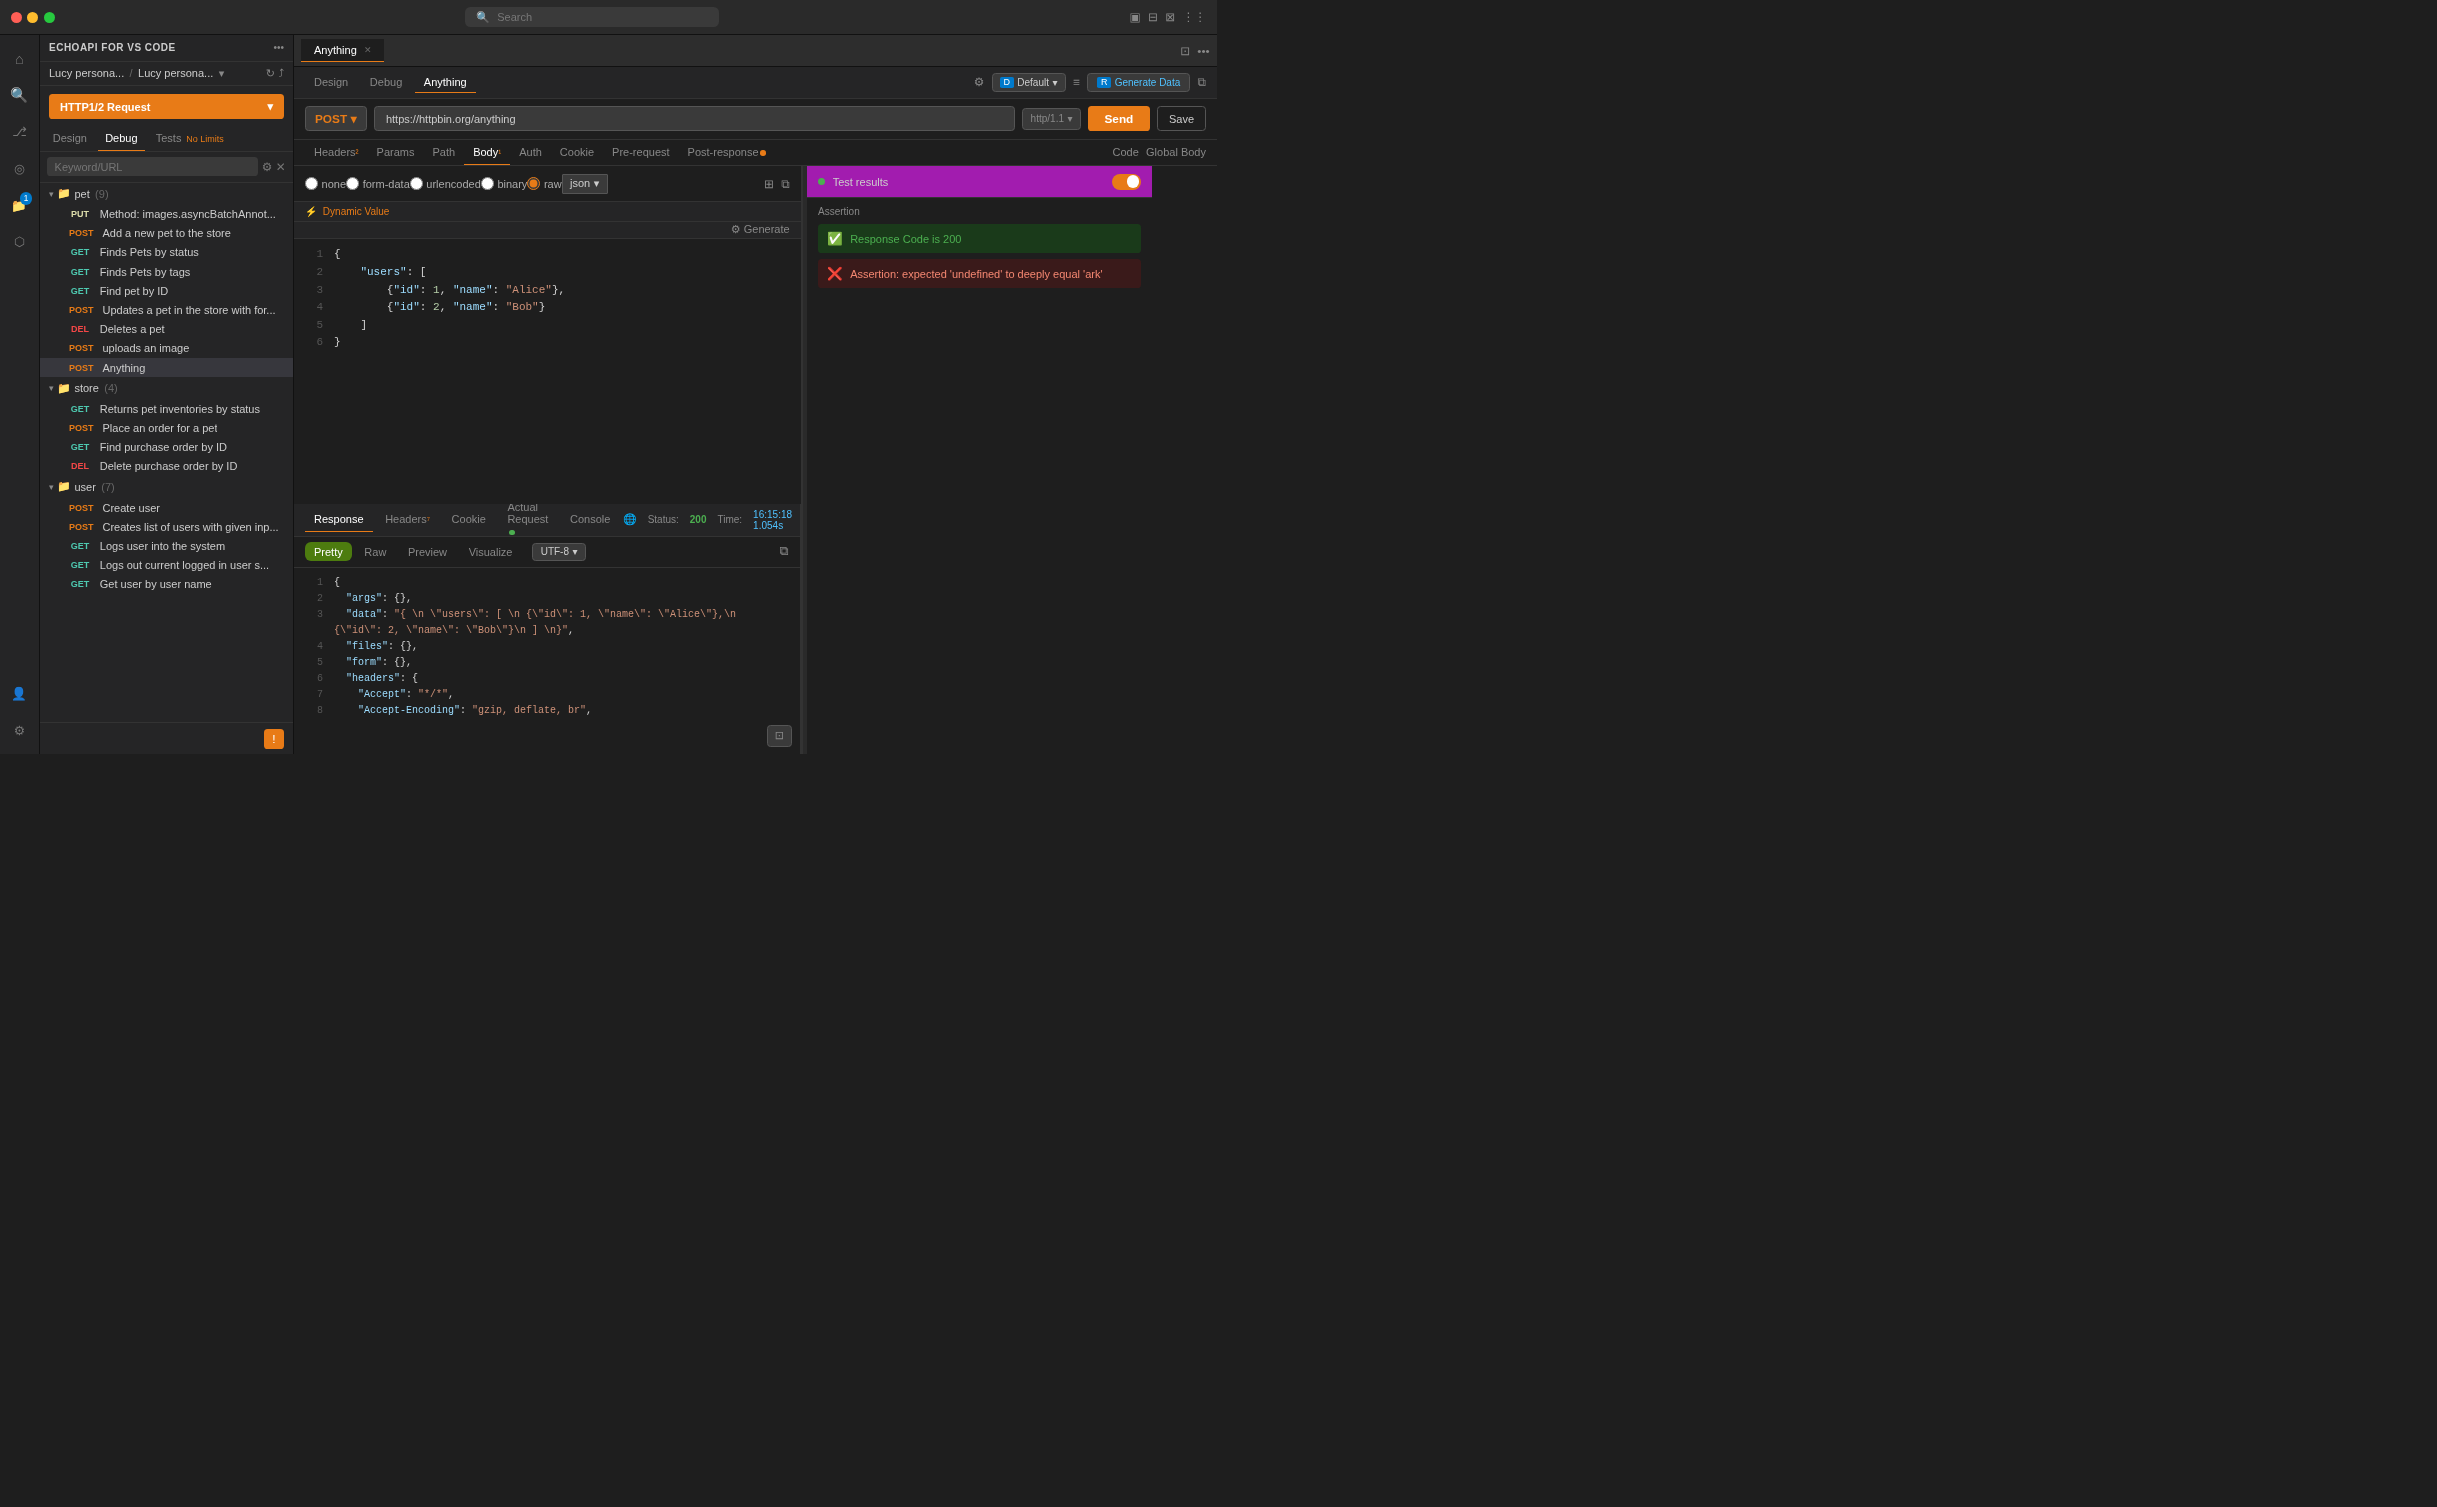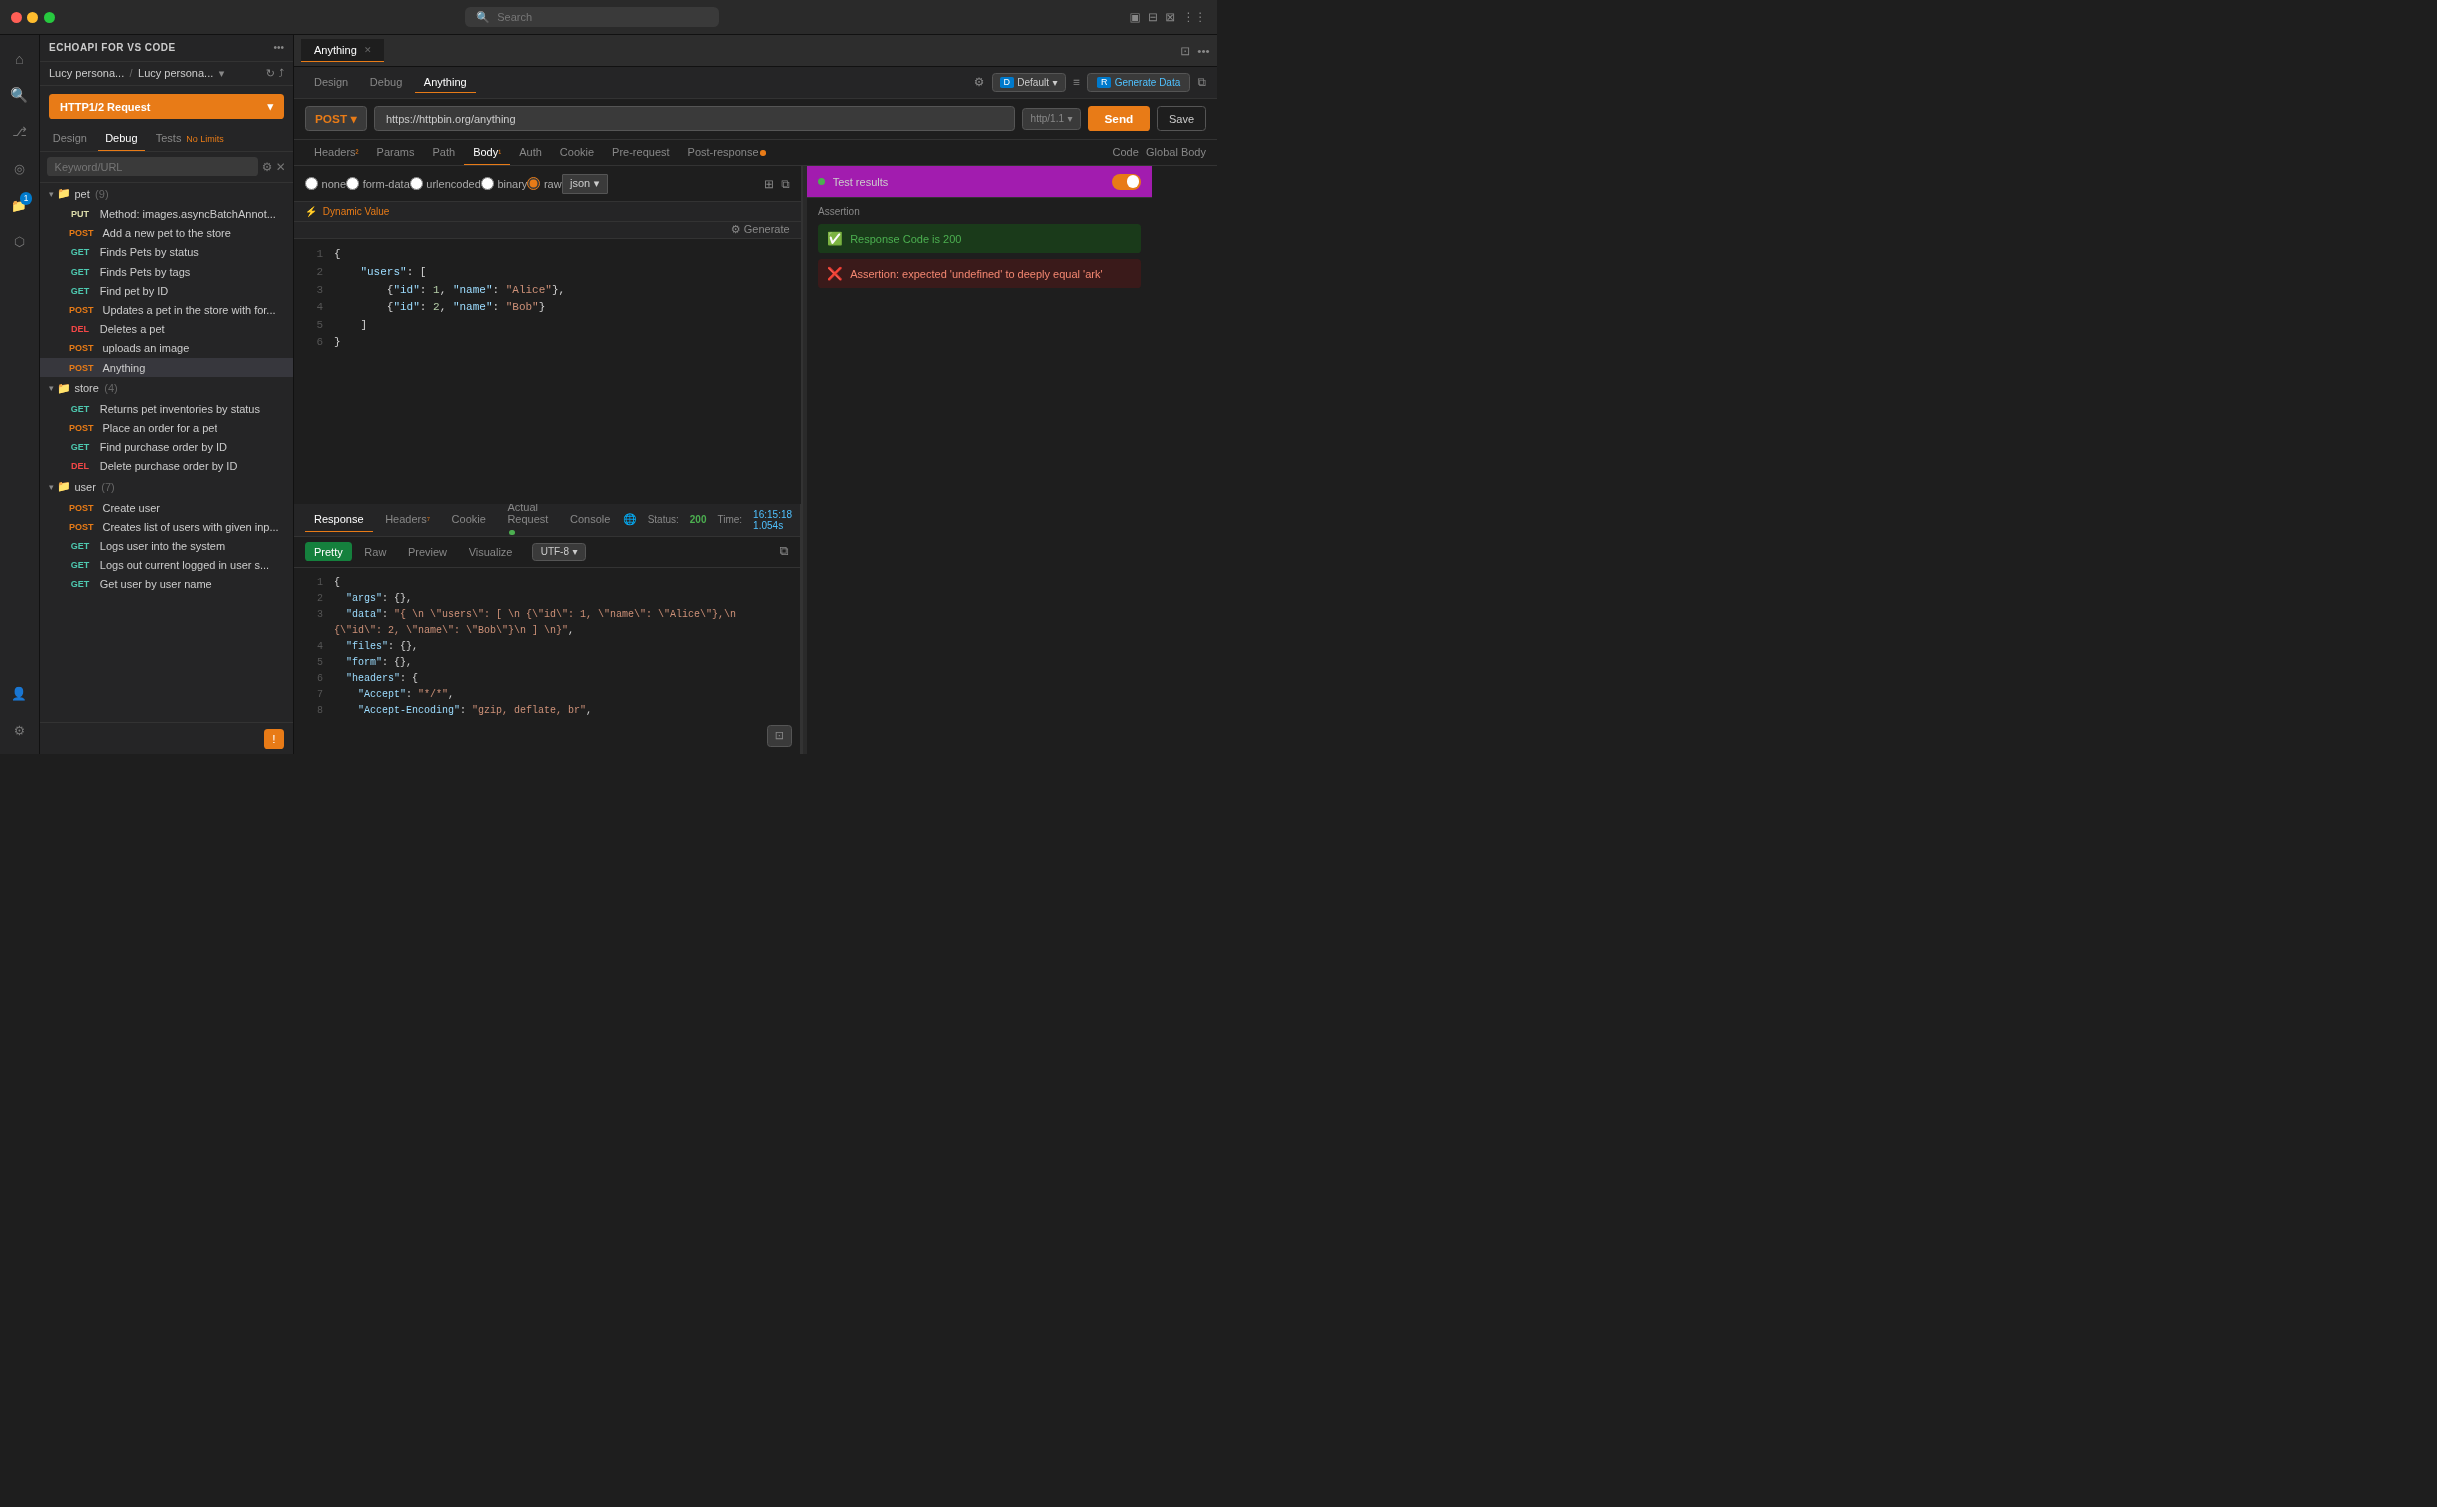--- a/index.html
+++ b/index.html
@@ -348,21 +348,21 @@
     .status-200 { color: #4caf50; font-weight: 700; }
     .time-val { color: #4fc1ff; }
 
     .format-tabs {
       display: flex; align-items: center; gap: 3.6px;
       padding: 5.4px 11px;
       border-bottom: 0.9px solid #333;
       background: #1e1e1e;
     }
     .format-tab { padding: 3.6px 9px; font-size: 11px; color: #888; cursor: pointer; border-radius: 3.6px; }
-    .format-tab.active { color: #fff; background: #15803d; }
+    .format-tab.active { color: #fff; background: #4d7c0f; border-radius: 6px; }
     .encoding-select {
       background: #3a3a3a; border: 0.9px solid #555; border-radius: 3.6px;
       color: #ccc; padding: 2.7px 7.3px; font-size: 10px;
       display: flex; align-items: center; gap: 3.6px; cursor: pointer; margin-left: 7.3px;
     }
     .copy-btn { margin-left: auto; color: #888; cursor: pointer; font-size: 12.7px; }
 
     .response-body {
       flex: 1;
       background: #1e1e1e;

